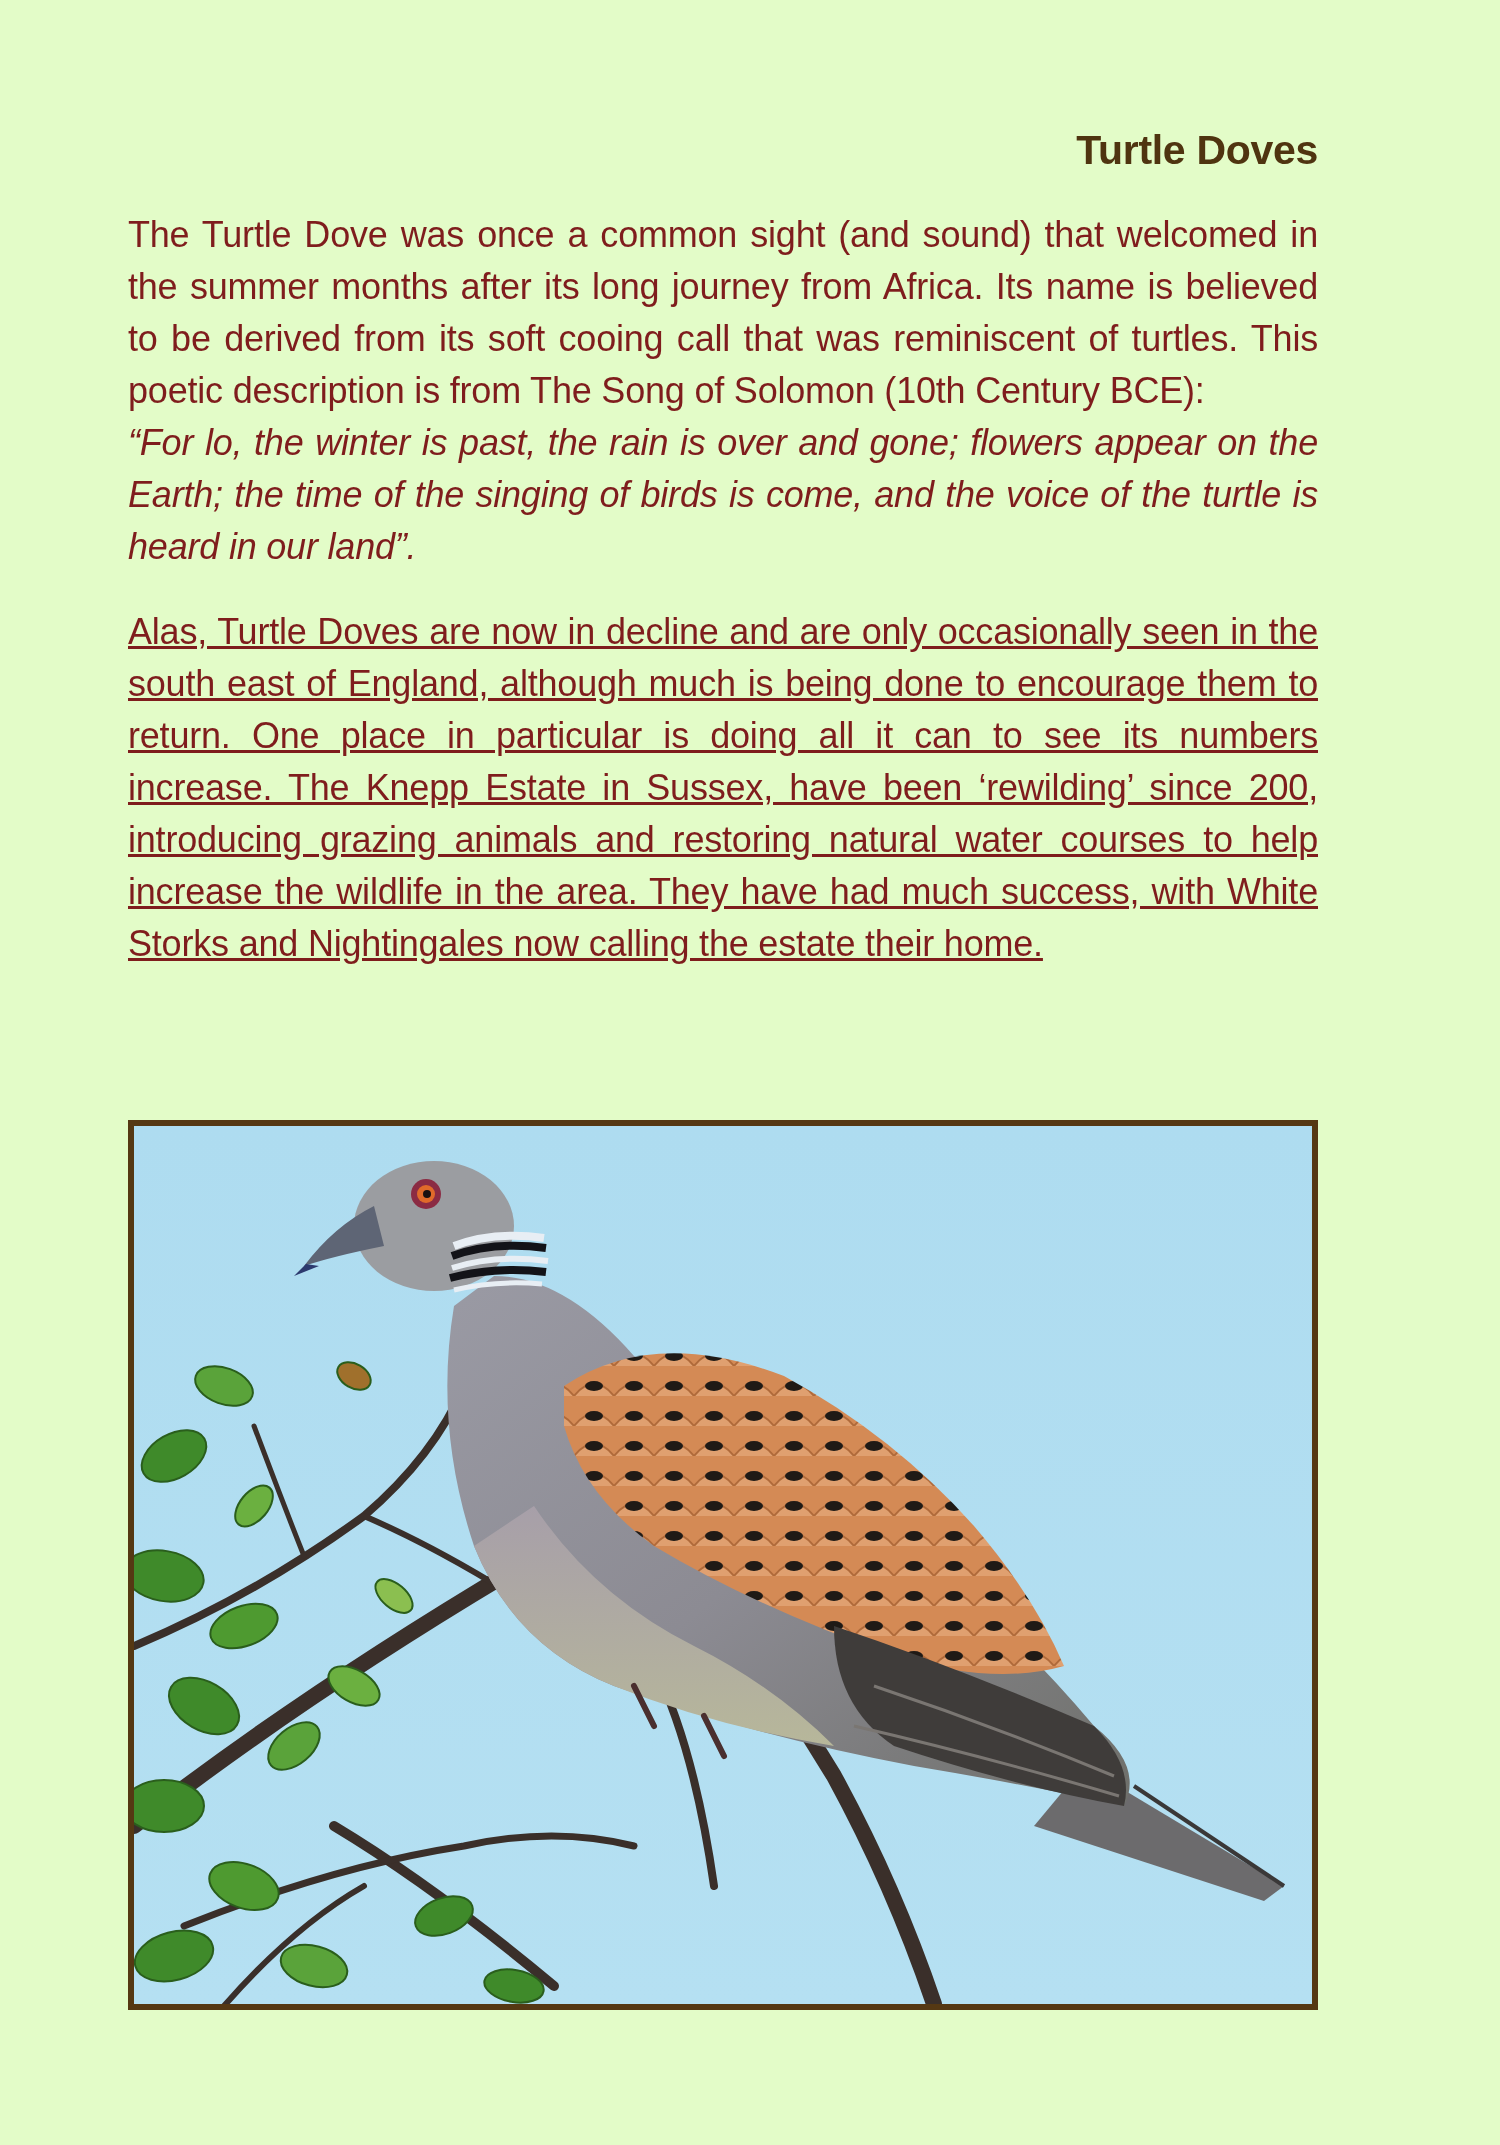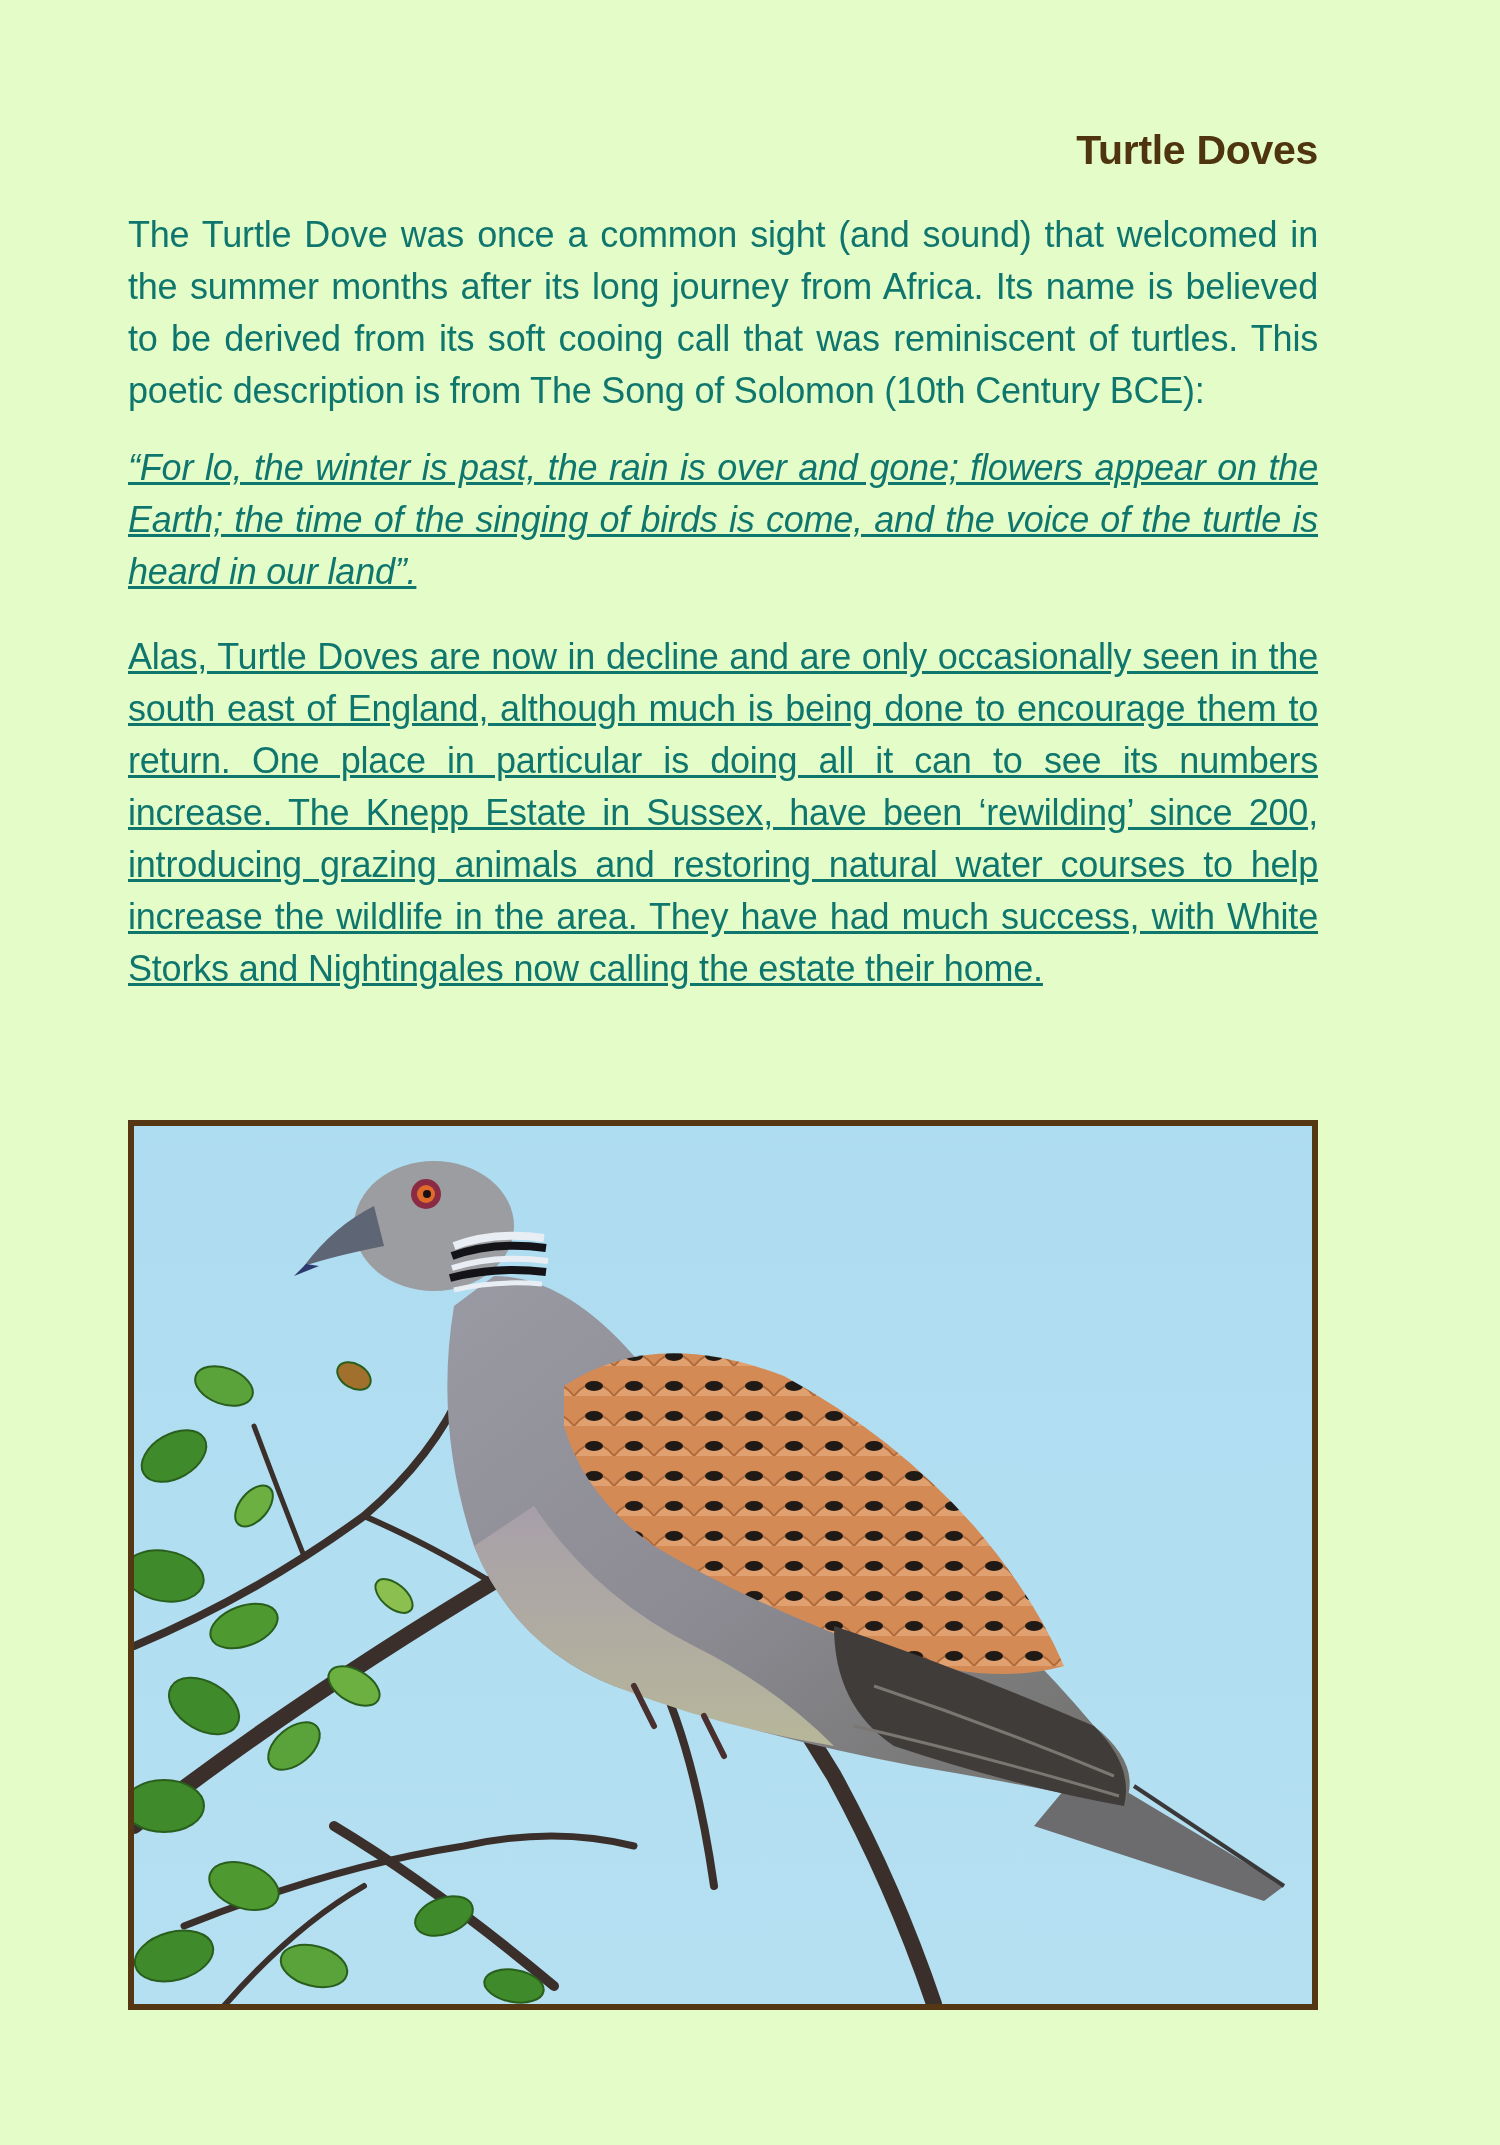--- a/index.html
+++ b/index.html
@@ -28,28 +28,26 @@
     margin: 0;
     line-height: 60px;
     letter-spacing: -0.3px;
     text-align: right;
   }
   .para {
     margin: 0;
     font-size: 36px;
     line-height: 52px;
     text-align: justify;
-    color: #0f766e;
+    color: #7f1d1d;
     letter-spacing: -0.2px;
   }
   .p1 { margin-top: 29px; }
   .quote {
-    margin-top: 25px;
     font-style: italic;
-    text-decoration: underline;
   }
   .p2 { margin-top: 33px; text-decoration: underline; }
   .photo-frame {
     position: absolute;
     left: 128px;
     top: 1120px;
     width: 1190px;
     height: 890px;
     box-sizing: border-box;
     border: 6px solid #553813;

